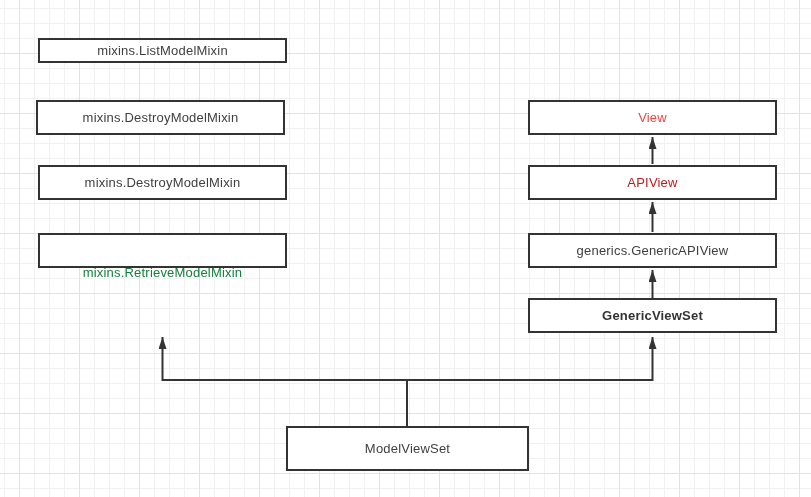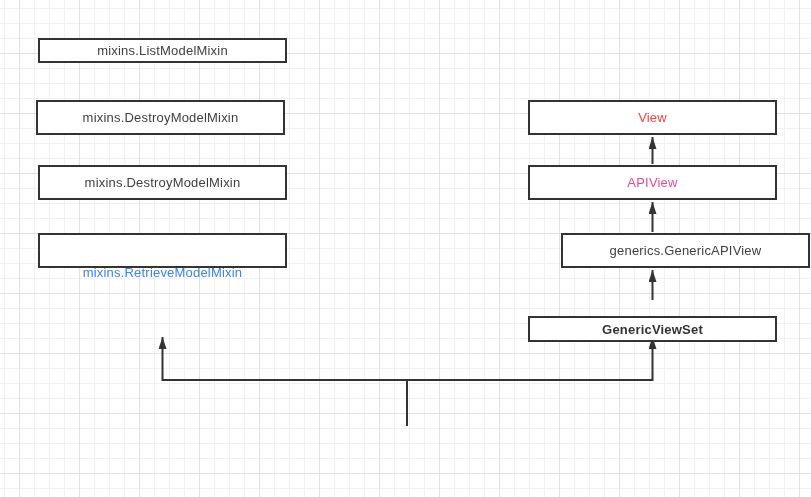--- a/index.html
+++ b/index.html
@@ -73,27 +73,30 @@
 <div class="node" style="left: 38px; top: 38px; width: 249px; height: 25px; border-color: rgb(51, 51, 51); background: rgb(255, 255, 255);">
       <span class="node-label" style="color: rgb(63, 63, 63);">mixins.ListModelMixin</span>
     </div>
     <div class="node" style="left: 36px; top: 100px; width: 249px; height: 35px; border-color: rgb(51, 51, 51); background: rgb(255, 255, 255);">
       <span class="node-label" style="color: rgb(63, 63, 63);">mixins.DestroyModelMixin</span>
     </div>
     <div class="node" style="left: 38px; top: 165px; width: 249px; height: 35px; border-color: rgb(51, 51, 51); background: rgb(255, 255, 255);">
       <span class="node-label" style="color: rgb(63, 63, 63);">mixins.DestroyModelMixin</span>
     </div>
     <div class="node" style="left: 38px; top: 233px; width: 249px; height: 35px; border-color: rgb(51, 51, 51); background: rgb(255, 255, 255);">
-      <span class="node-label" style="color: #3b82f6; margin-top: 43px;">mixins.RetrieveModelMixin</span>
+      <span class="node-label" style="color: #15803d; margin-top: 43px;">mixins.RetrieveModelMixin</span>
     </div>
     <div class="node" style="left: 528px; top: 100px; width: 249px; height: 35px; border-color: rgb(51, 51, 51); background: rgb(255, 255, 255);">
       <span class="node-label" style="color: #ef4444;">View</span>
     </div>
     <div class="node" style="left: 528px; top: 165px; width: 249px; height: 35px; border-color: rgb(51, 51, 51); background: rgb(255, 255, 255);">
-      <span class="node-label" style="color: #ec4899;">APIView</span>
+      <span class="node-label" style="color: #b91c1c;">APIView</span>
     </div>
-    <div class="node" style="left: 528px; top: 233px; width: 249px; height: 35px; border-color: rgb(51, 51, 51); background: rgb(255, 255, 255); margin-left: 33px;">
+    <div class="node" style="left: 528px; top: 233px; width: 249px; height: 35px; border-color: rgb(51, 51, 51); background: rgb(255, 255, 255);">
       <span class="node-label" style="color: rgb(63, 63, 63);">generics.GenericAPIView</span>
     </div>
-    <div class="node bold" style="left: 528px; top: 316px; width: 249px; height: 26px; border-color: rgb(51, 51, 51); background: rgb(255, 255, 255);">
+    <div class="node bold" style="left: 528px; top: 298px; width: 249px; height: 35px; border-color: rgb(51, 51, 51); background: rgb(255, 255, 255);">
       <span class="node-label" style="color: rgb(51, 51, 51);">GenericViewSet</span>
+    </div>
+    <div class="node" style="left: 286px; top: 426px; width: 243px; height: 45px; border-color: rgb(51, 51, 51); background: rgb(255, 255, 255);">
+      <span class="node-label" style="color: rgb(63, 63, 63);">ModelViewSet</span>
     </div>
   </div>
 
 </body></html>

